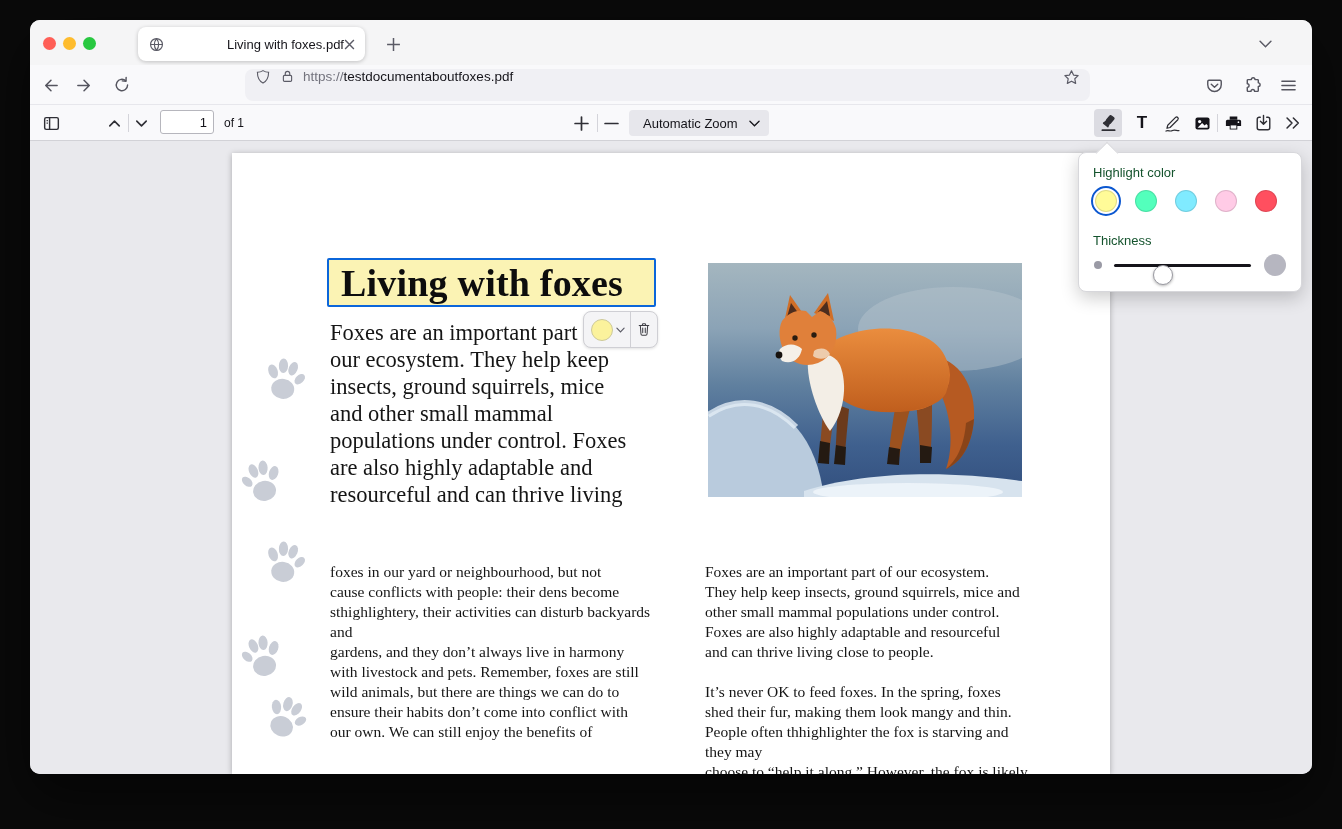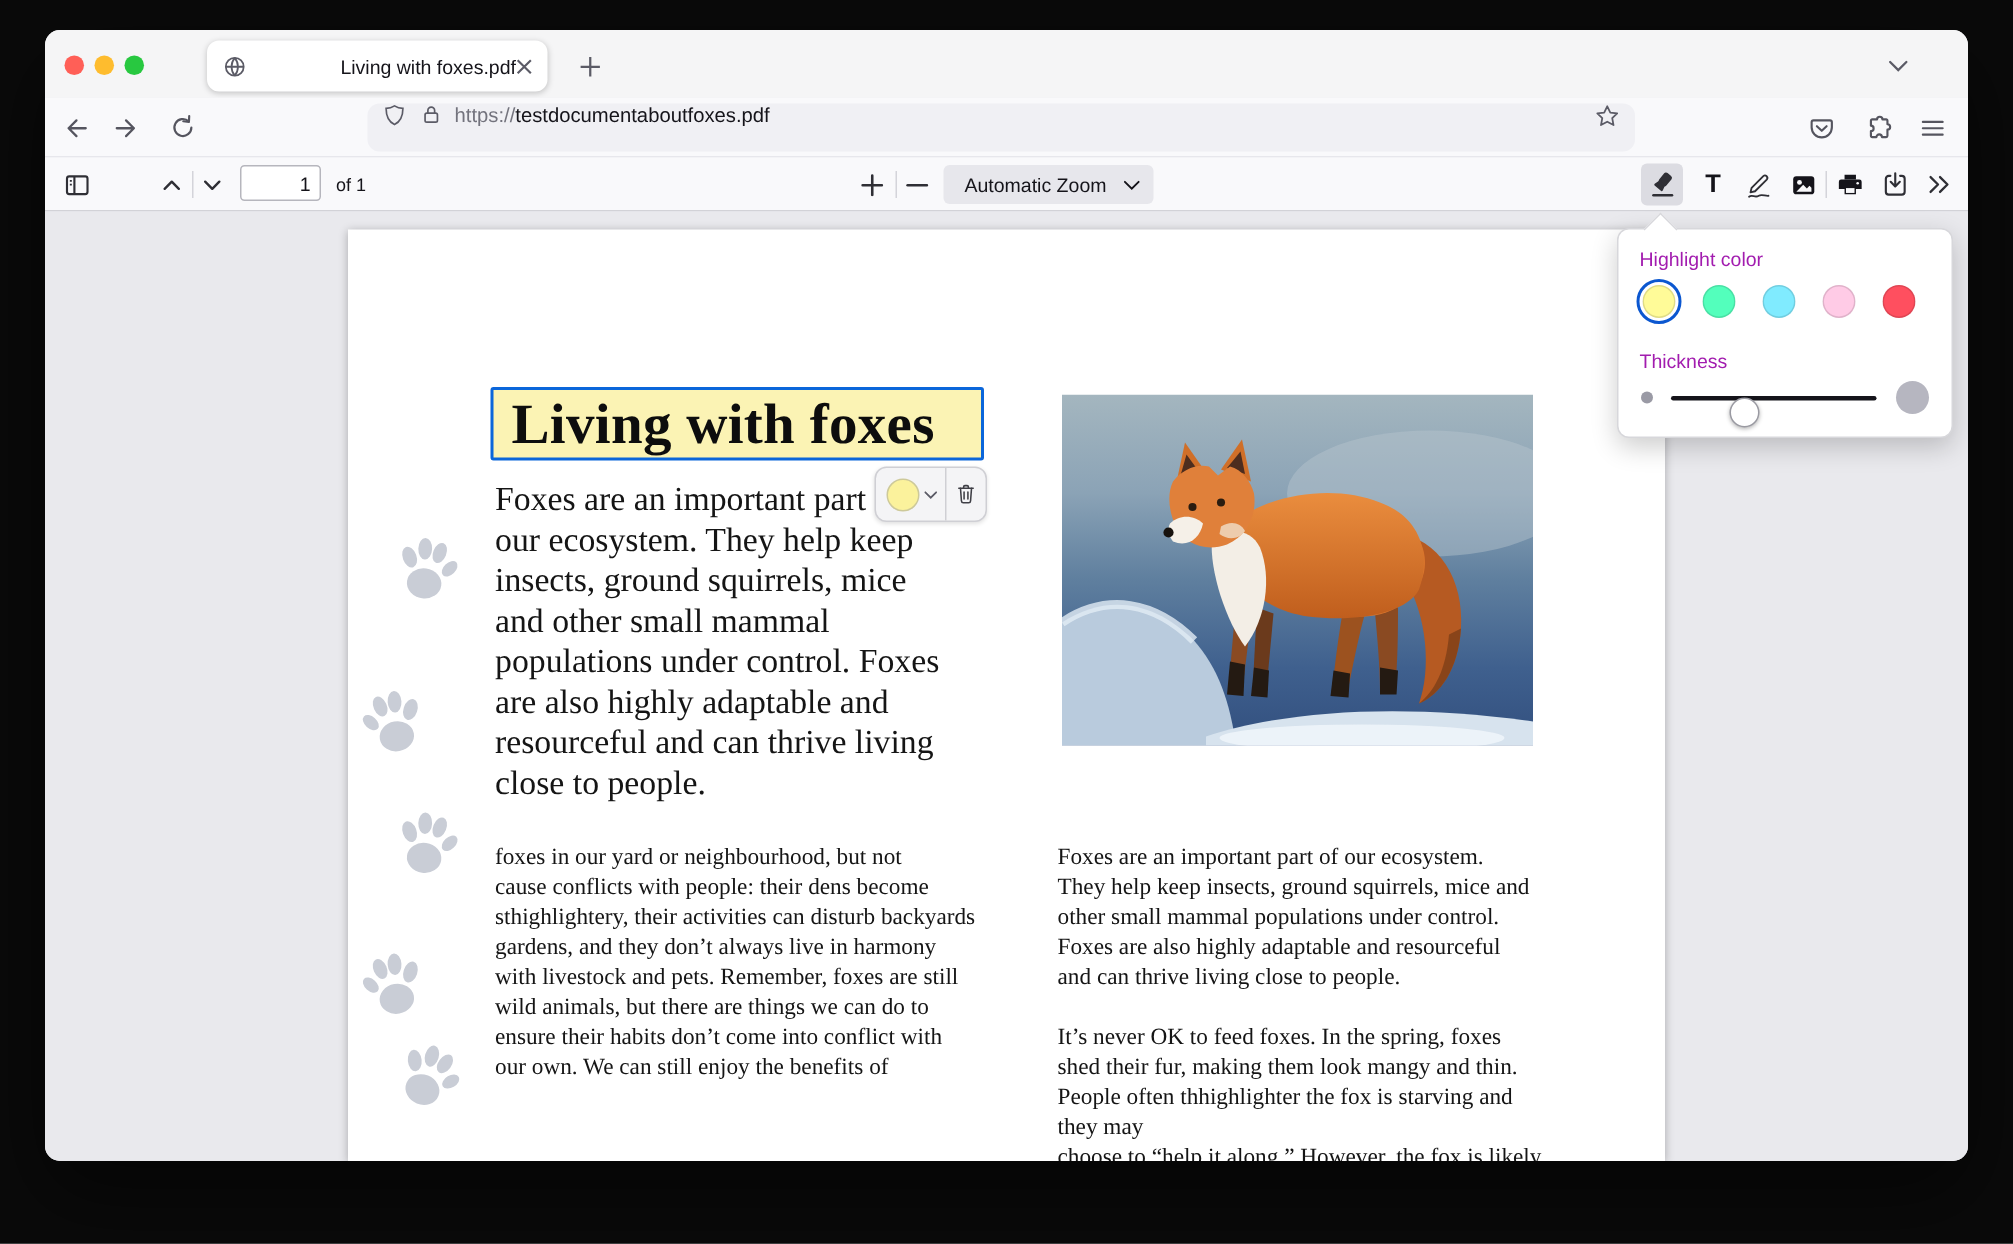--- a/index.html
+++ b/index.html
@@ -64,21 +64,21 @@
   .mw-color{width:20px;height:20px;border-radius:50%;border:1px solid #cdc99a;margin-left:7px;}
   .mw-chev{margin-left:3px;color:#5b5b66;}
   .mw-sep{width:1px;height:35px;background:#cfcfd4;margin-left:5px;}
   .mw-trash{flex:1;display:flex;align-items:center;justify-content:center;color:#3f3f46;}
 
   
   .popup{position:absolute;left:1048px;top:132px;width:222px;height:138px;background:#fff;
     border:1px solid #d7d7db;border-radius:8px;box-shadow:0 6px 18px rgba(0,0,0,.2);z-index:30;}
   .popup-arrow{position:absolute;left:20px;top:-8px;width:15px;height:15px;background:#fff;
     border-left:1px solid #d7d7db;border-top:1px solid #d7d7db;transform:rotate(45deg);}
-  .popup-label{position:absolute;left:14px;font-size:13px;color:#a21caf;}
+  .popup-label{position:absolute;left:14px;font-size:13px;color:#14532d;}
   .swatch-row{position:absolute;left:16px;top:37px;display:flex;gap:18px;}
   .swatch{width:22px;height:22px;border-radius:50%;border:1px solid rgba(0,0,0,.12);box-sizing:border-box;}
   .swatch.selected{outline:2.5px solid #0b57d0;outline-offset:2px;}
   .slider-row{position:absolute;left:15px;top:101px;width:192px;height:22px;}
   .sl-dot{position:absolute;left:0;top:7px;width:8px;height:8px;border-radius:50%;background:#9a9aa5;}
   .sl-track{position:absolute;left:20px;top:10px;width:137px;height:2.5px;background:#15141a;border-radius:2px;}
   .sl-thumb{position:absolute;top:1px;width:20px;height:20px;border-radius:50%;background:#fff;
     border:1px solid #9a9aa2;box-sizing:border-box;box-shadow:0 1px 3px rgba(0,0,0,.3);margin-left:-10px;}
   .sl-big{position:absolute;right:0;top:0;width:22px;height:22px;border-radius:50%;background:#b6b6c0;}
   svg{display:block;}
@@ -306,21 +306,20 @@
         </div>
 
         <div class="intro serif">
             <div class="tl">Foxes are an important part of</div>
             <div class="tl">our ecosystem. They help keep</div>
             <div class="tl">insects, ground squirrels, mice</div>
             <div class="tl">and other small mammal</div>
             <div class="tl">populations under control. Foxes</div>
             <div class="tl">are also highly adaptable and</div>
             <div class="tl">resourceful and can thrive living</div>
-            <div class="tl">close to people.</div>
           </div>
 
         <svg class="fox-fig" viewBox="0 0 314 234" role="img">
           <defs>
             <linearGradient id="sky" x1="0" y1="0" x2="0" y2="1">
               <stop offset="0" stop-color="#a4b6bf"></stop>
                 <stop offset=".28" stop-color="#8ba3b6"></stop>
               <stop offset=".52" stop-color="#60809f"></stop>
                 <stop offset=".78" stop-color="#3f608e"></stop>
                 <stop offset="1" stop-color="#324f7e"></stop>
@@ -359,20 +358,21 @@
           <path d="M106 88 C112 84 119 85 122 91 C118 97 110 97 105 93 Z" fill="#eed9c2" opacity=".85"></path>
           <circle cx="71" cy="92" r="3.4" fill="#17120e"></circle>
           <circle cx="87" cy="75" r="2.7" fill="#2a1c10"></circle>
             <circle cx="106" cy="72" r="2.7" fill="#2a1c10"></circle>
         </svg>
 
         <div class="leftpara smallpara serif">
             <div class="tl">foxes in our yard or neighbourhood, but not</div>
             <div class="tl">cause conflicts with people: their dens become</div>
             <div class="tl">sthighlightery, their activities can disturb backyards</div>
+            <div class="tl">and</div>
             <div class="tl">gardens, and they don’t always live in harmony</div>
             <div class="tl">with livestock and pets. Remember, foxes are still</div>
             <div class="tl">wild animals, but there are things we can do to</div>
             <div class="tl">ensure their habits don’t come into conflict with</div>
             <div class="tl">our own. We can still enjoy the benefits of</div>
           </div>
         <div class="rightcol1 smallpara serif">
             <div class="tl">Foxes are an important part of our ecosystem.</div>
             <div class="tl">They help keep insects, ground squirrels, mice and</div>
             <div class="tl">other small mammal populations under control.</div>

